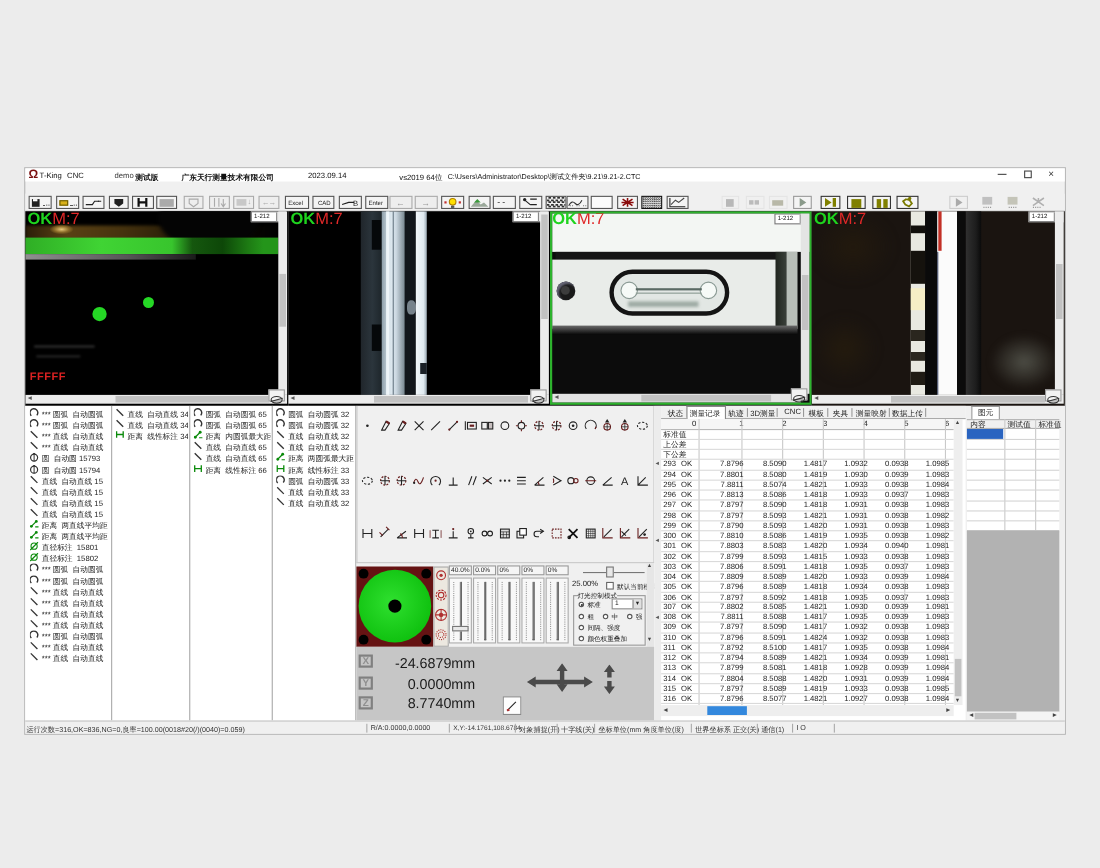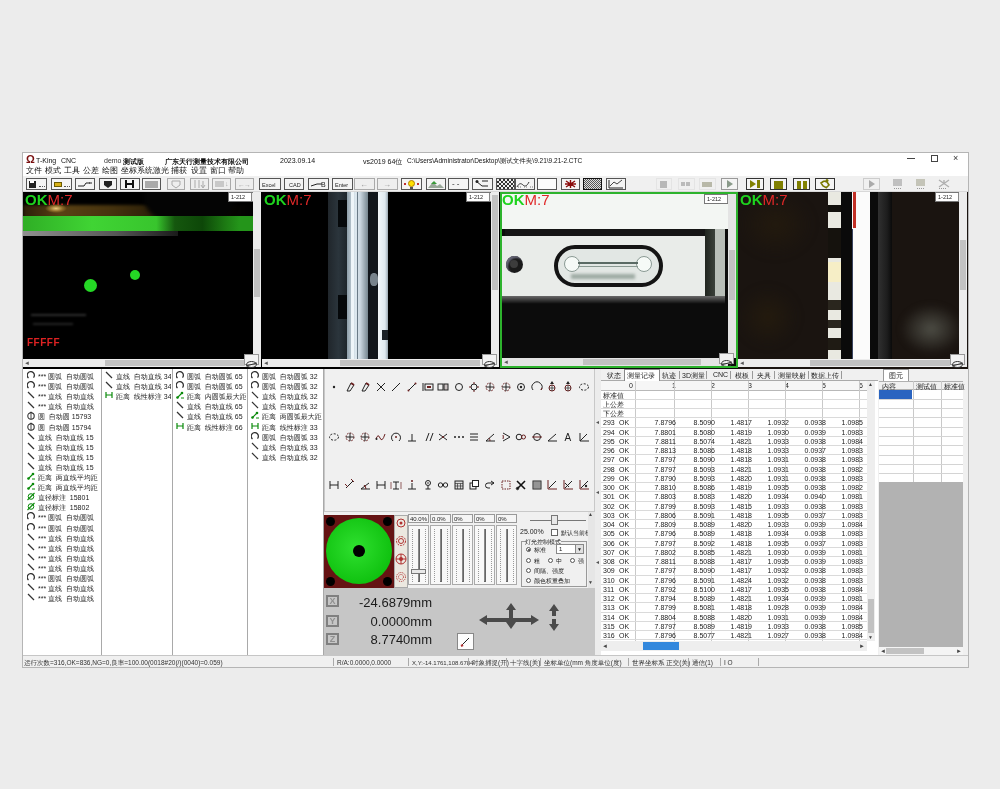--- a/index.html
+++ b/index.html
@@ -30,33 +30,20 @@
     <span class="a" style="left:38px;top:4px;font-size:7px;color:#111;white-space:nowrap;">CNC</span>
     <span class="a" style="left:81px;top:4px;font-size:7px;color:#333;white-space:nowrap;">demo</span>
     <span class="a" style="left:100px;top:4px;font-size:7px;color:#111;white-space:nowrap;font-weight:bold;">测试版</span>
     <span class="a" style="left:142px;top:4px;font-size:7px;color:#111;white-space:nowrap;font-weight:bold;">广东天行测量技术有限公司</span>
     <span class="a" style="left:257px;top:4px;font-size:7px;color:#111;white-space:nowrap;">2023.09.14</span>
     <span class="a" style="left:340px;top:4px;font-size:7px;color:#111;white-space:nowrap;">vs2019 64位</span>
     <span class="a" style="left:384px;top:4px;font-size:6.5px;color:#111;white-space:nowrap;">C:\Users\Administrator\Desktop\测试文件夹\9.21\9.21-2.CTC</span>
     <span class="a" style="left:884px;top:5px;width:8px;height:1px;background:#444;"></span>
     <span class="a" style="left:908px;top:2px;width:7px;height:7px;border:1px solid #444;"></span>
     <span class="a" style="left:930px;top:1px;font-size:9px;color:#333;line-height:9px;">×</span>
-  </div>
-  <div id="menubar" class="a" style="left:0;top:12px;width:945px;height:11px;background:#fff;">
-    <span class="a t8" style="left:3px;top:2px;">文件</span>
-    <span class="a t8" style="left:22px;top:2px;">模式</span>
-    <span class="a t8" style="left:41px;top:2px;">工具</span>
-    <span class="a t8" style="left:60px;top:2px;">公差</span>
-    <span class="a t8" style="left:79px;top:2px;">绘图</span>
-    <span class="a t8" style="left:98px;top:2px;">坐标系统</span>
-    <span class="a t8" style="left:130px;top:2px;">激光</span>
-    <span class="a t8" style="left:148px;top:2px;">捕获</span>
-    <span class="a t8" style="left:168px;top:2px;">设置</span>
-    <span class="a t8" style="left:187px;top:2px;">窗口</span>
-    <span class="a t8" style="left:205px;top:2px;">帮助</span>
   </div>
   <div id="toolbar" class="a" style="left:0;top:23px;width:945px;height:16px;background:#f0f0f0;border-bottom:1px solid #d8d8d8;">
     <div class="tb" style="left:3px;width:21px;">
         <i class="a" style="left:2px;top:2px;width:7px;height:7px;background:#222;"></i>
         <i class="a" style="left:3px;top:2px;width:4px;height:2px;background:#fff;"></i>
         <i class="a" style="left:12px;top:6px;width:6px;height:2px;border-bottom:1px dotted #555;"></i>
       </div>
     <div class="tb" style="left:28px;width:21px;">
         <i class="a" style="left:2px;top:3px;width:8px;height:5px;background:#d8b018;border:1px solid #6a5a00;"></i>
         <i class="a" style="left:12px;top:6px;width:6px;height:2px;border-bottom:1px dotted #555;"></i>

